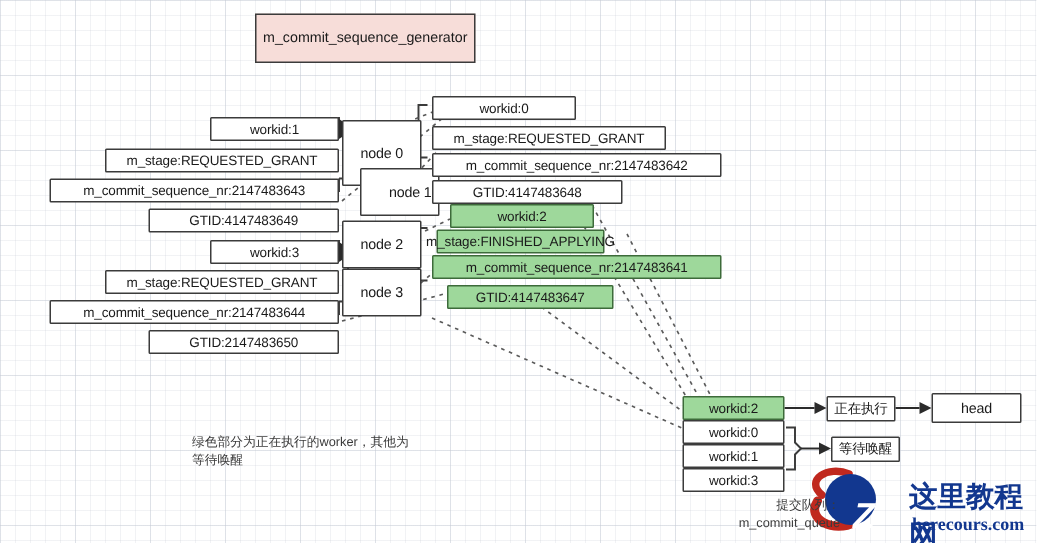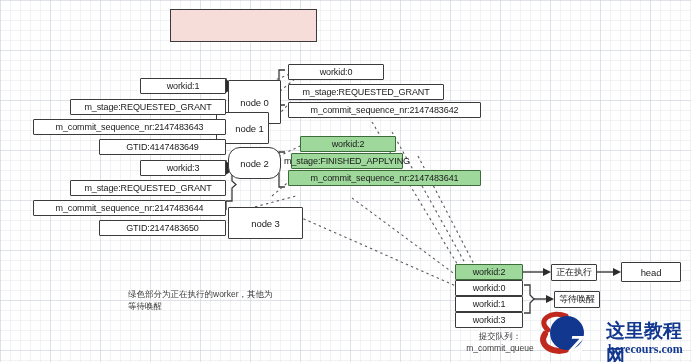--- a/index.html
+++ b/index.html
@@ -96,58 +96,61 @@
     <path d="M613,268 L621,272 L613,276 Z" fill="#2b2b2b"></path>
     <line x1="534" y1="299" x2="546" y2="299" stroke="#2b2b2b" stroke-width="1.3"></line>
     <path d="M546,295 L554,299 L546,303 Z" fill="#2b2b2b"></path>
 
     <path d="M548,330 C536,320 552,310 566,316" stroke="#c0281e" stroke-width="5" fill="none" stroke-linecap="round"></path>
     <path d="M545,334 C537,346 556,356 570,348" stroke="#c0281e" stroke-width="6" fill="none" stroke-linecap="round"></path>
     <circle cx="567" cy="333" r="17" fill="#12378f"></circle>
   </svg>
 
   <div class="hdr" style="left:170px;top:9px;width:147px;height:33px;font-size:9.5px;">
+    <div>m_commit_sequence_generator</div>
   </div>
 
   <div class="box" style="left:228px;top:80px;width:53px;height:44px;font-size:9.5px;">node 0</div>
-  <div class="box" style="left:216px;top:112px;width:53px;height:32px;font-size:9.5px;padding-left:14px;">node 1</div>
-  <div class="box" style="left:228px;top:147px;width:53px;height:32px;font-size:9.5px;border-radius:12px;">node 2</div>
-  <div class="box" style="left:228px;top:179px;width:75px;height:32px;font-size:9.5px;margin-top:28px;">node 3</div>
+  <div class="box" style="left:240px;top:112px;width:53px;height:32px;font-size:9.5px;padding-left:14px;">node 1</div>
+  <div class="box" style="left:228px;top:147px;width:53px;height:32px;font-size:9.5px;">node 2</div>
+  <div class="box" style="left:228px;top:179px;width:53px;height:32px;font-size:9.5px;">node 3</div>
 
   <div class="box" style="left:140px;top:78px;width:86px;height:16px;font-size:9px;">workid:1</div>
   <div class="box" style="left:70px;top:99px;width:156px;height:16px;font-size:9px;">m_stage:REQUESTED_GRANT</div>
   <div class="box" style="left:33px;top:119px;width:193px;height:16px;font-size:9px;">m_commit_sequence_nr:2147483643</div>
   <div class="box" style="left:99px;top:139px;width:127px;height:16px;font-size:9px;">GTID:4147483649</div>
 
   <div class="box" style="left:140px;top:160px;width:86px;height:16px;font-size:9px;">workid:3</div>
   <div class="box" style="left:70px;top:180px;width:156px;height:16px;font-size:9px;">m_stage:REQUESTED_GRANT</div>
   <div class="box" style="left:33px;top:200px;width:193px;height:16px;font-size:9px;">m_commit_sequence_nr:2147483644</div>
   <div class="box" style="left:99px;top:220px;width:127px;height:16px;font-size:9px;">GTID:2147483650</div>
 
   <div class="box" style="left:288px;top:64px;width:96px;height:16px;font-size:9px;">workid:0</div>
   <div class="box" style="left:288px;top:84px;width:156px;height:16px;font-size:9px;">m_stage:REQUESTED_GRANT</div>
   <div class="box" style="left:288px;top:102px;width:193px;height:16px;font-size:9px;">m_commit_sequence_nr:2147483642</div>
+  <div class="box" style="left:288px;top:120px;width:127px;height:16px;font-size:9px;">GTID:4147483648</div>
 
   <div class="box green" style="left:300px;top:136px;width:96px;height:16px;font-size:9px;">workid:2</div>
   <div class="box green" style="left:291px;top:153px;width:112px;height:16px;font-size:9px;">m_stage:FINISHED_APPLYING</div>
   <div class="box green" style="left:288px;top:170px;width:193px;height:16px;font-size:9px;">m_commit_sequence_nr:2147483641</div>
+  <div class="box green" style="left:298px;top:190px;width:111px;height:16px;font-size:9px;">GTID:4147483647</div>
 
   <div class="note" style="left:128px;top:288px;width:188px;font-size:8.5px;">绿色部分为正在执行的worker，其他为
 等待唤醒</div>
 
   <div class="box green" style="left:455px;top:264px;width:68px;height:16px;font-size:9px;">workid:2</div>
   <div class="box" style="left:455px;top:280px;width:68px;height:16px;font-size:9px;">workid:0</div>
   <div class="box" style="left:455px;top:296px;width:68px;height:16px;font-size:9px;">workid:1</div>
   <div class="box" style="left:455px;top:312px;width:68px;height:16px;font-size:9px;">workid:3</div>
 
   <div class="box" style="left:551px;top:264px;width:46px;height:17px;font-size:9px;">正在执行</div>
   <div class="box" style="left:554px;top:291px;width:46px;height:17px;font-size:9px;">等待唤醒</div>
   <div class="box" style="left:621px;top:262px;width:60px;height:20px;font-size:9.5px;">head</div>
 
-  <div class="note" style="left:440px;top:330px;width:120px;font-size:8.5px;text-align:center;">提交队列：
+  <div class="note" style="left:440px;top:330px;width:120px;font-size:8.5px;text-align:right;">提交队列：
 m_commit_queue</div>
 
   <div class="wm">
     <div style="position:absolute;left:22px;top:11px;width:36px;height:36px;
                 color:#ffffff;font-size:24px;font-weight:bold;font-style:italic;
                 display:flex;align-items:center;justify-content:center;">Z</div>
     <div class="wm-text" style="font-size:19px;">这里教程网</div>
     <div class="wm-sub" style="font-size:12px;">herecours.com</div>
   </div>
 

